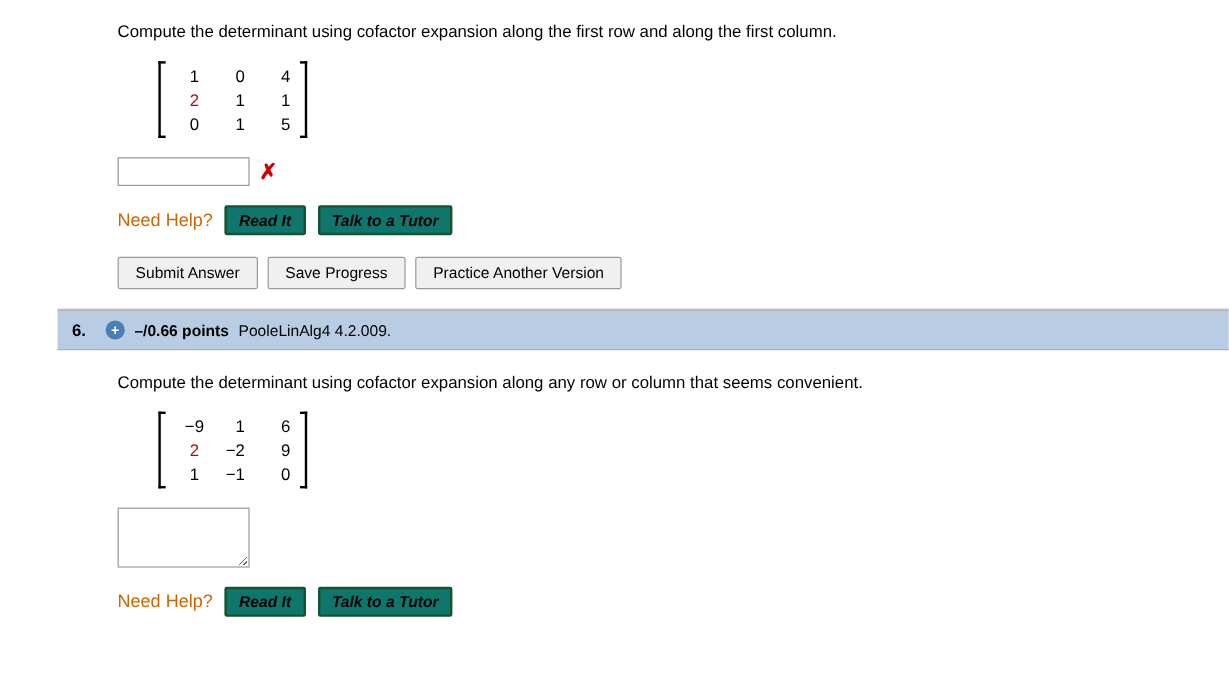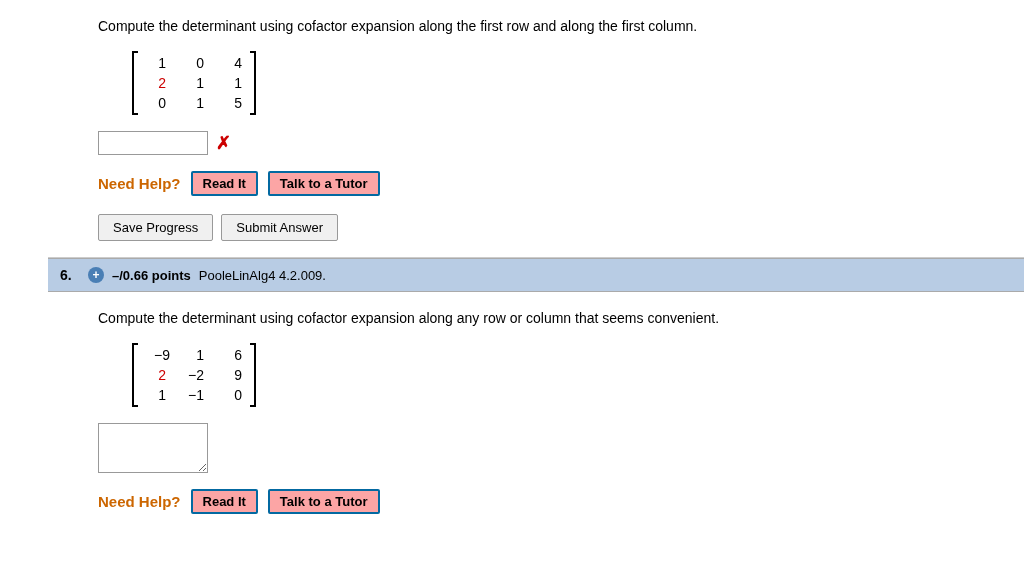--- a/index.html
+++ b/index.html
@@ -90,32 +90,33 @@
       font-weight: bold;
     }
     .need-help-row {
       display: flex;
       align-items: center;
       gap: 10px;
       margin-bottom: 18px;
     }
     .need-help-label {
       color: #cc6600;
-      font-weight: bold;
+      font-weight: normal;
       font-size: 15px;
     }
     .help-button {
       padding: 3px 10px;
-      border: 2px solid #0369a1;
-      background: #fca5a5;
+      border: 2px solid #14532d;
+      background: #0f766e;
       color: #000;
       font-size: 13px;
       font-weight: bold;
       cursor: pointer;
       border-radius: 2px;
+      font-style: italic;
     }
     .action-buttons-row {
       display: flex;
       align-items: center;
       gap: 8px;
     }
     .action-btn {
       padding: 5px 14px;
       border: 1px solid #999;
       background: #f0f0f0;
@@ -221,22 +222,23 @@
 
     
     <div class="need-help-row">
       <span class="need-help-label">Need Help?</span>
       <button class="help-button">Read It</button>
       <button class="help-button">Talk to a Tutor</button>
     </div>
 
     
     <div class="action-buttons-row">
+      <button class="action-btn">Submit Answer</button>
       <button class="action-btn">Save Progress</button>
-      <button class="action-btn">Submit Answer</button>
+      <button class="practice-btn">Practice Another Version</button>
     </div>
   </div>
 
   <div class="section-header">
     <span class="problem-number">6.</span>
     <span class="plus-icon">+</span>
     <span class="points-text">–/0.66 points</span>
     <span class="problem-ref">PooleLinAlg4 4.2.009.</span>
   </div>
 

